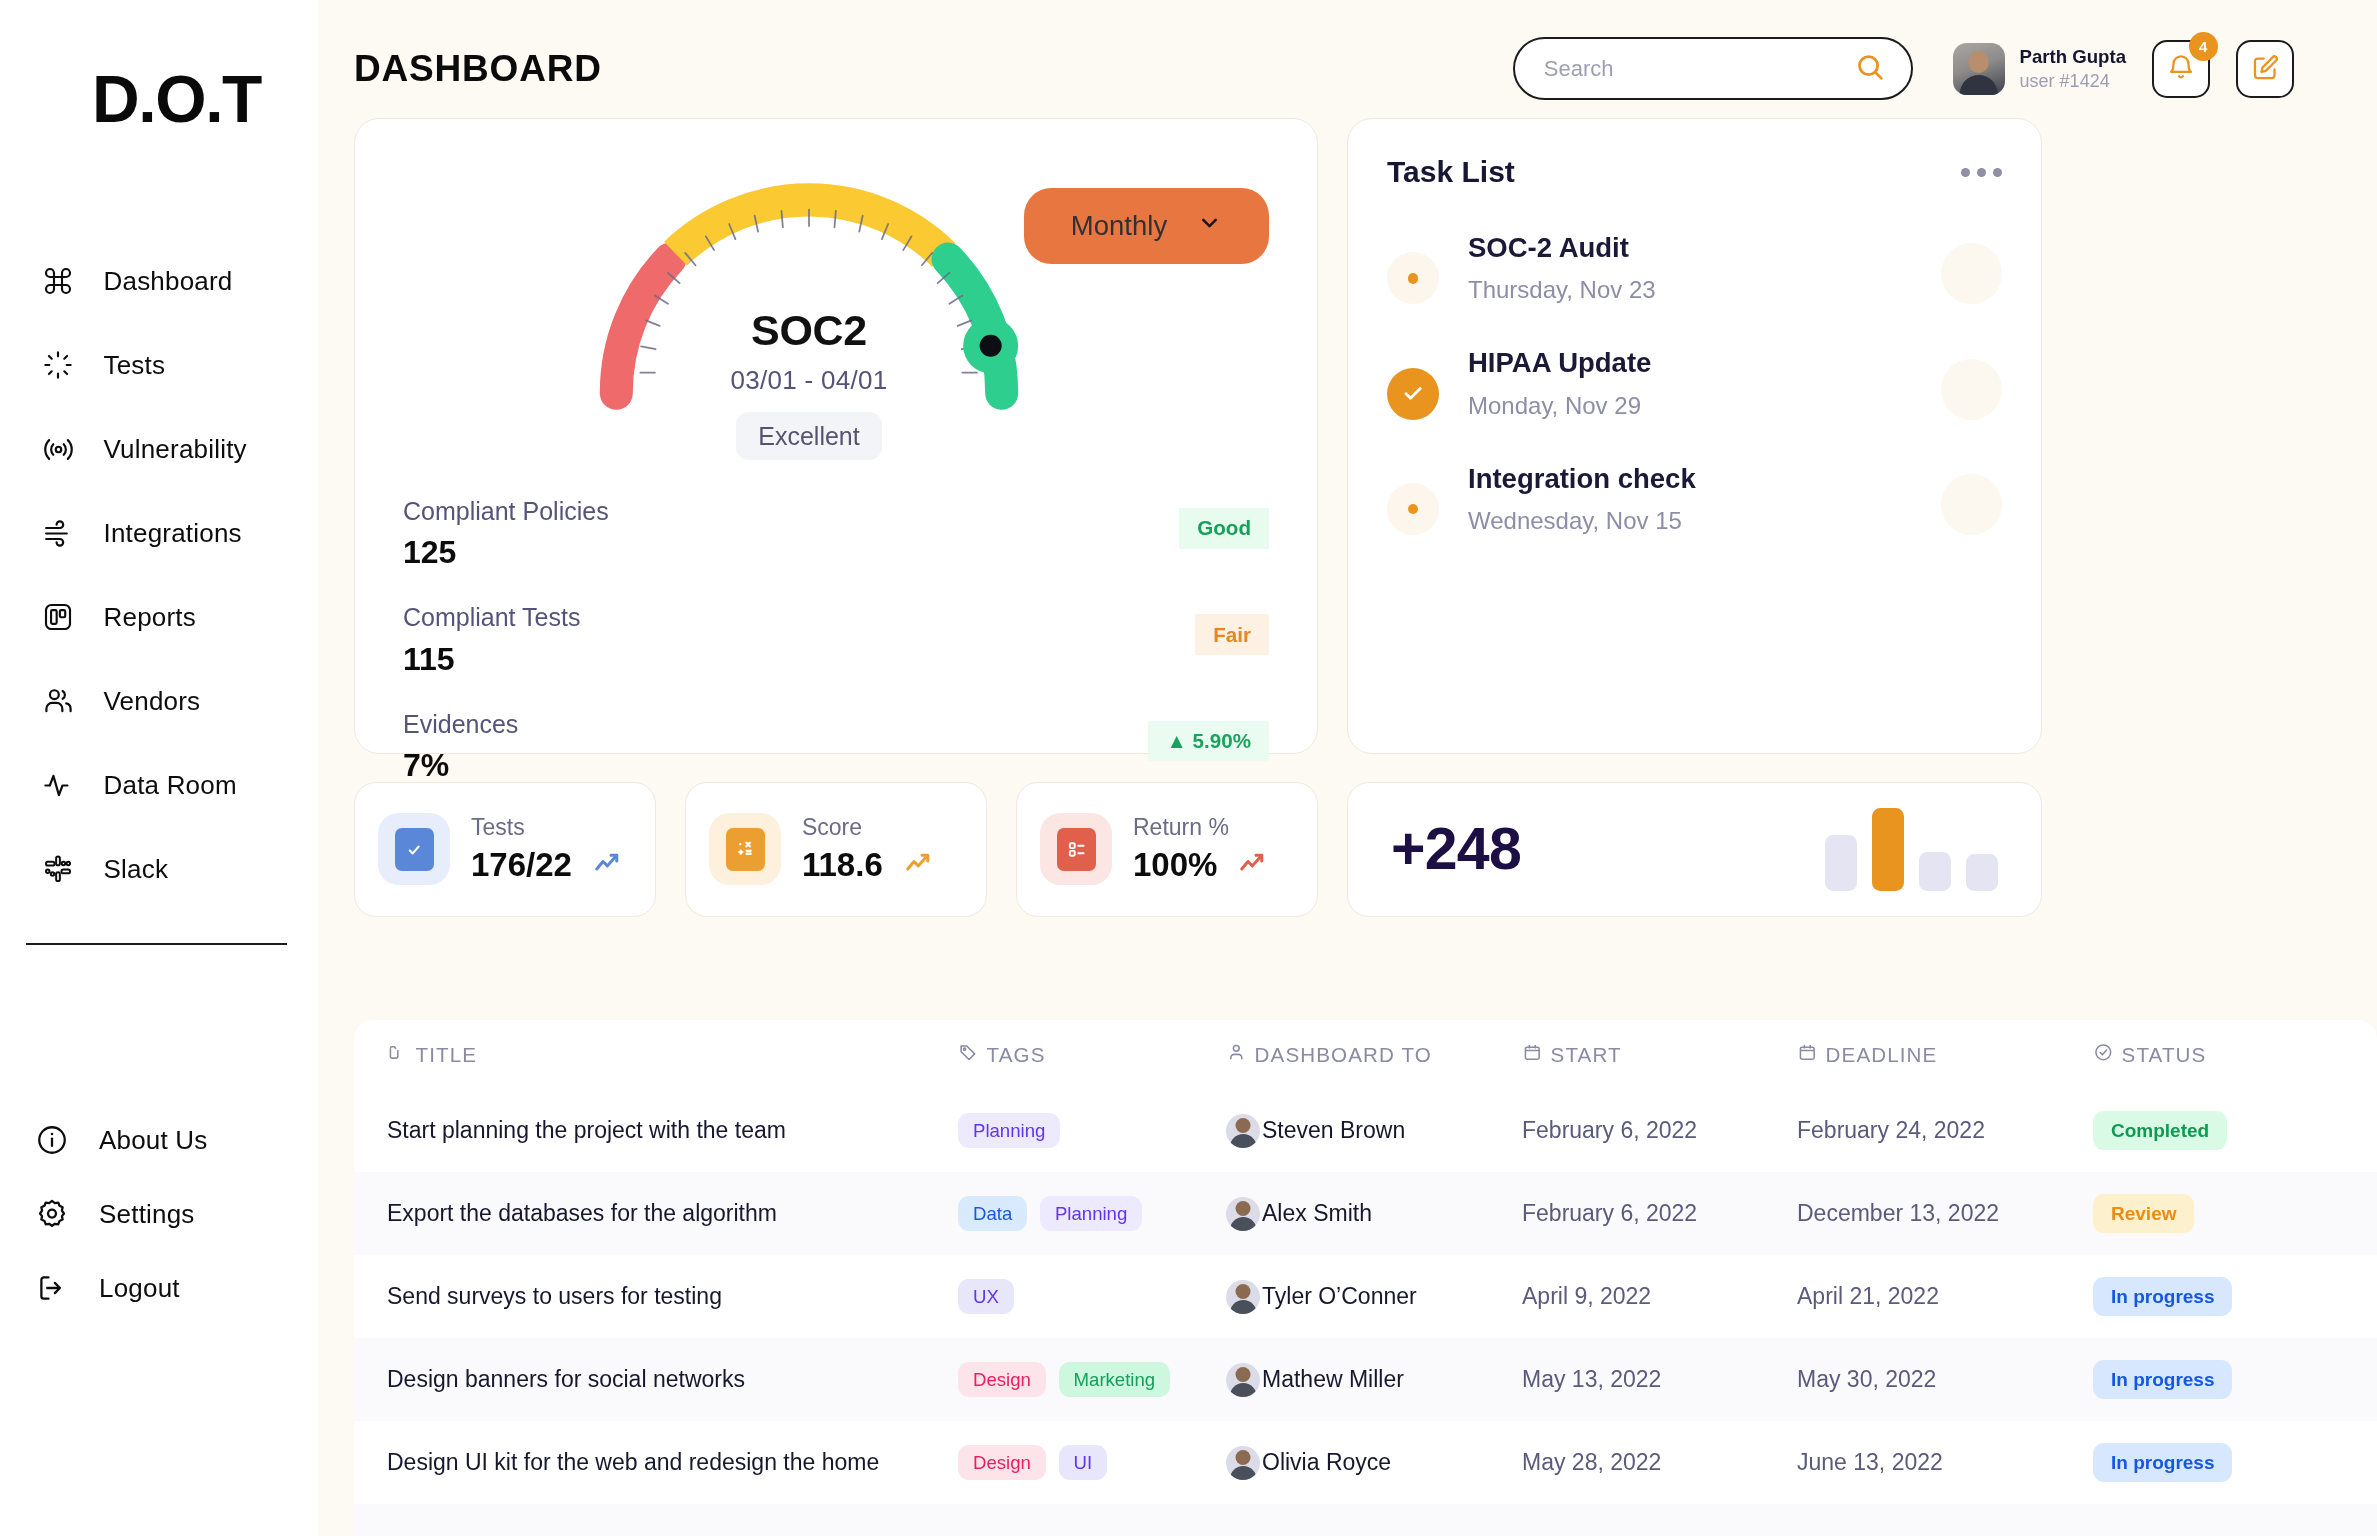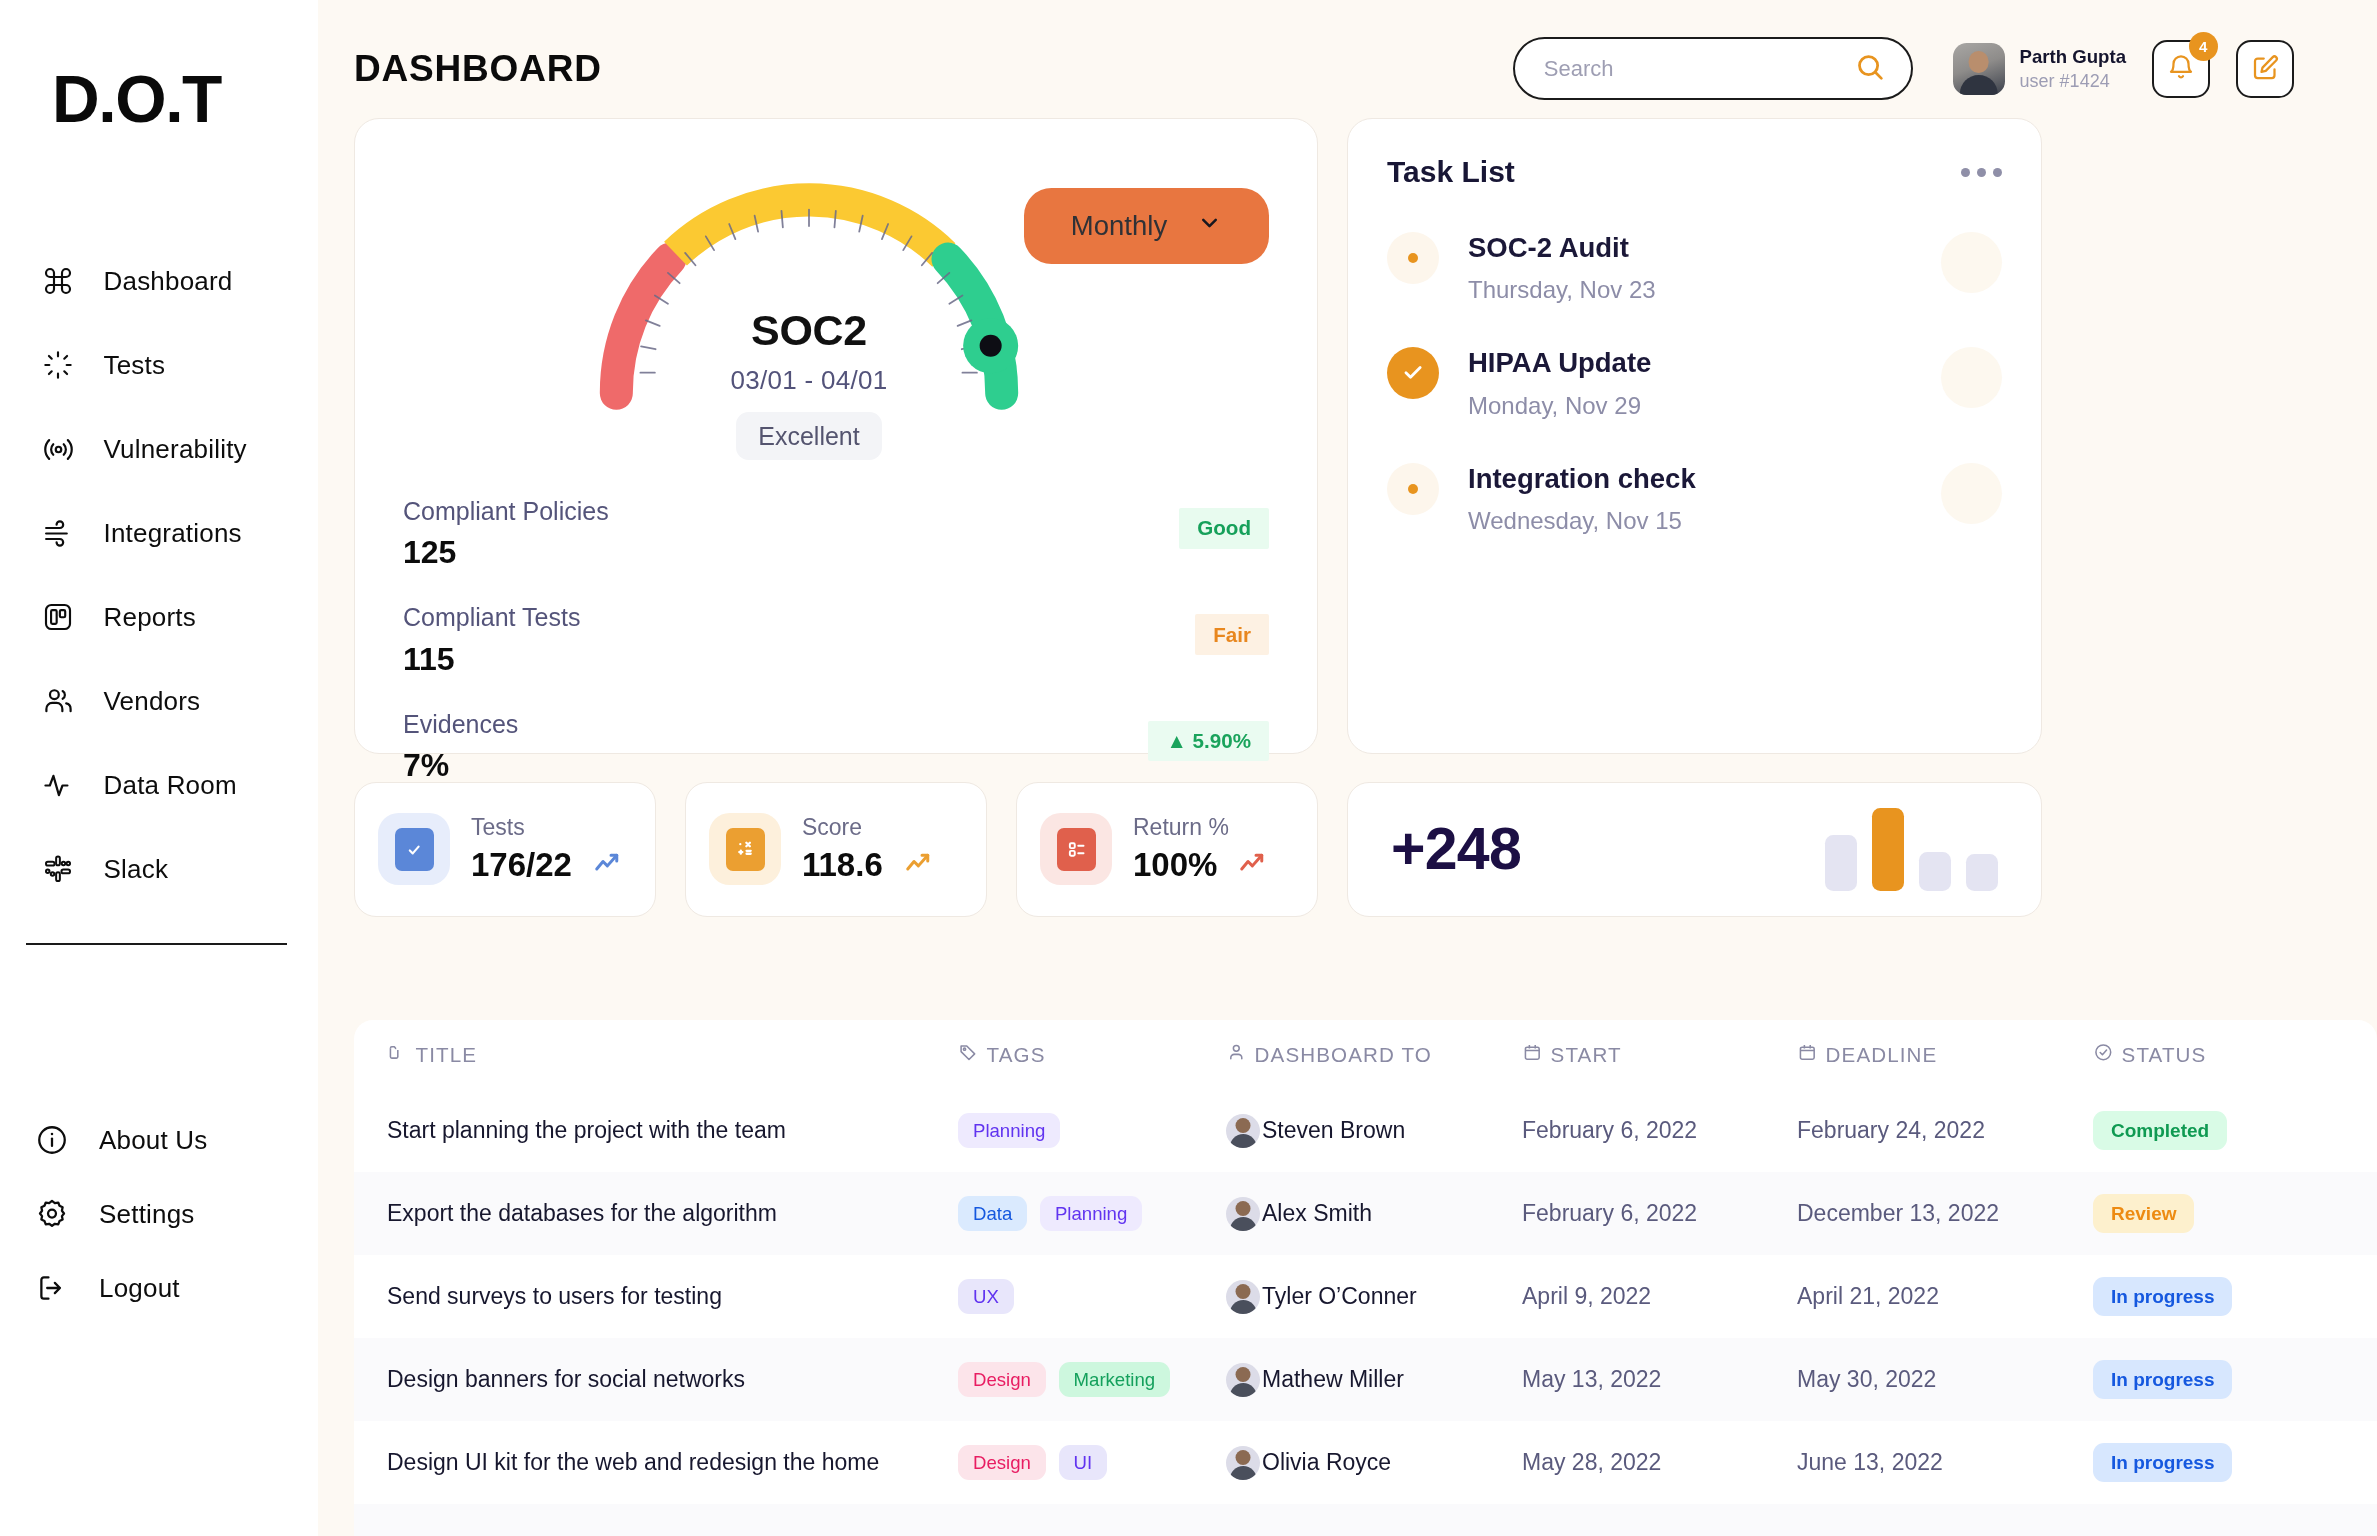--- a/index.html
+++ b/index.html
@@ -12,21 +12,21 @@
   .app { display: flex; width: 2377px; height: 1537px; }
 
   
   .sidebar {
     width: 318px; height: 1537px; background: #ffffff;
     padding: 66px 0 0 0; flex-shrink: 0;
     display: flex; flex-direction: column;
   }
   .logo {
     font-size: 66px; font-weight: 800; letter-spacing: -1.4px;
-    color: #0a0a0a; padding-left: 52px; line-height: 1;
+    color: #0a0a0a; padding-left: 92px; line-height: 1;
     margin-bottom: 107px;
   }
   .nav { display: flex; flex-direction: column; }
   .nav-item {
     display: flex; align-items: center; gap: 27.5px;
     padding: 0 0 0 40px; height: 84px;
     cursor: pointer;
   }
   .nav-item .ic { width: 36px; height: 36px; display: flex; align-items: center; justify-content: center; flex-shrink: 0; }
   .nav-item .lbl { font-size: 26px; color: #0d0d0d; font-weight: 400; letter-spacing: 0.2px; }
@@ -126,21 +126,21 @@
   .b-good { background: #e8fbef; color: #16a05a; }
   .b-fair { background: #fdf1e3; color: #e8871f; }
   .b-up   { background: #eafbf1; color: #1aa35c; }
 
   
   .task-card { height: 636px; padding: 36px 39px; }
   .task-head { display: flex; align-items: center; }
   .task-title { font-size: 30px; font-weight: 700; color: #181635; }
   .dots { margin-left: auto; display: flex; gap: 6.9px; cursor: pointer; }
   .dots i { width: 9px; height: 9px; border-radius: 50%; background: #8f8fa8; display: block; }
-  .task-item { display: flex; align-items: flex-start; gap: 29px; margin-top: 43px; }
+  .task-item { display: flex; align-items: flex-end; gap: 29px; margin-top: 43px; }
   .task-mark {
     width: 52px; height: 52px; border-radius: 50%; flex-shrink: 0;
     display: flex; align-items: center; justify-content: center;
   }
   .task-mark.pending { background: #fdf6ec; }
   .task-mark.pending i { width: 10.3px; height: 10.3px; border-radius: 50%; background: #e8941f; display: block; }
   .task-mark.done { background: #e8941f; }
   .task-name { font-size: 27.5px; font-weight: 600; color: #1b1838; }
   .task-date { font-size: 24px; color: #8d8da8; margin-top: 12.4px; }
   .task-bubble {

